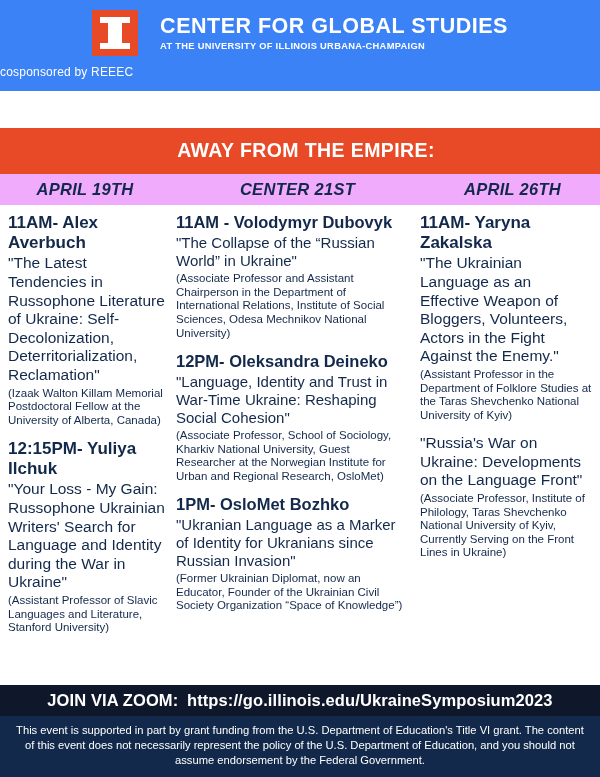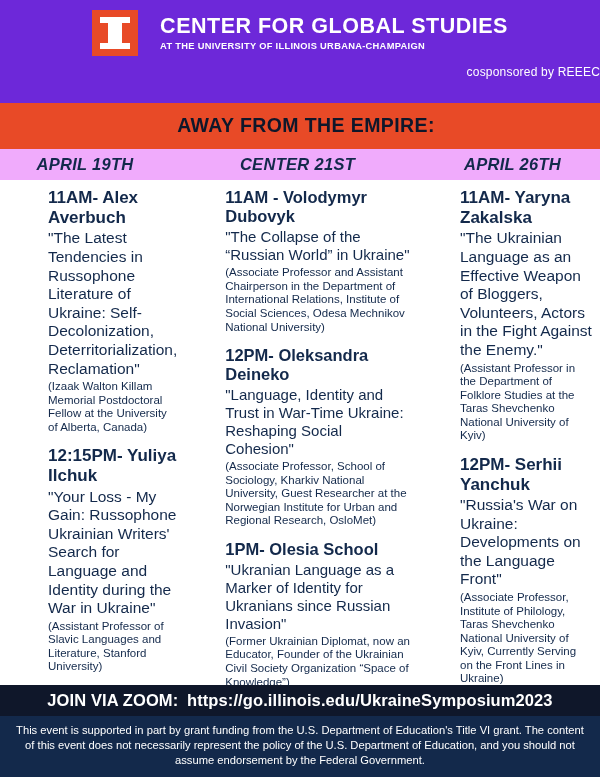--- a/index.html
+++ b/index.html
@@ -7,23 +7,23 @@
     width: 600px;
     height: 777px;
     font-family: "Liberation Sans", sans-serif;
     background: #ffffff;
     overflow: hidden;
   }
   .poster { width: 600px; height: 777px; display: flex; flex-direction: column; }
 
   
   .header {
-    background: #6d28d9;
-    color: #ffffff;
-    padding: 10px 0 24px 0;
+    background: #3b82f6;
+    color: #ffffff;
+    padding: 10px 0 12px 0;
   }
   .header-top {
     display: flex;
     align-items: center;
     justify-content: center;
     gap: 12px;
   }
   .logo-block {
     display: flex;
     align-items: center;
@@ -65,32 +65,33 @@
     letter-spacing: 0.5px;
     line-height: 1.05;
   }
   .org-sub {
     font-size: 9.3px;
     font-weight: bold;
     letter-spacing: 0.3px;
     margin-top: 3px;
   }
   .cosponsor {
-    text-align: right;
+    text-align: left;
     font-size: 12px;
     margin-top: 9px;
     letter-spacing: 0.2px;
   }
 
   
   .banner {
     background: #e84a27;
-    color: #0f172a;
+    color: #ffffff;
     text-align: center;
     padding: 10px 6px 12px 18px;
+    margin-top: 37px;
   }
   .banner-line1 {
     font-size: 19.5px;
     font-weight: bold;
     letter-spacing: 0.4px;
     line-height: 1.25;
   }
   .banner-line2 {
     font-size: 15.5px;
     font-weight: bold;
@@ -124,21 +125,21 @@
     flex: 1 1 auto;
     padding: 8px 8px 0 8px;
     gap: 8px;
     overflow: hidden;
   }
   .col { color: #13294b; }
   .col1 { flex: 0 0 160px; }
   .col2 { flex: 1 1 auto; }
   .col3 { flex: 0 0 172px; }
 
-  .talk { margin-bottom: 12px; margin-left: 40px; }
+  .talk { margin-bottom: 12px; }
   .talk-speaker {
     font-size: 17px;
     font-weight: bold;
     line-height: 1.15;
     margin-bottom: 2px;
   }
   .col2 .talk-speaker { font-size: 16.5px; }
   .talk-title {
     font-size: 15.5px;
     line-height: 1.2;
@@ -221,34 +222,33 @@
         <div class="talk-speaker">11AM - Volodymyr Dubovyk</div>
         <div class="talk-title">"The Collapse of the “Russian World” in Ukraine"</div>
         <div class="talk-affil">(Associate Professor and Assistant Chairperson in the Department of International Relations, Institute of Social Sciences, Odesa Mechnikov National University)</div>
       </div>
       <div class="talk">
         <div class="talk-speaker">12PM- Oleksandra Deineko</div>
         <div class="talk-title">"Language, Identity and Trust in War-Time Ukraine: Reshaping Social Cohesion"</div>
         <div class="talk-affil">(Associate Professor, School of Sociology, Kharkiv National University, Guest Researcher at the Norwegian Institute for Urban and Regional Research, OsloMet)</div>
       </div>
       <div class="talk">
-        <div class="talk-speaker">1PM- Olesia School</div>
+        <div class="talk-speaker">1PM- OsloMet Bozhko</div>
         <div class="talk-title">"Ukranian Language as a Marker of Identity for Ukranians since Russian Invasion"</div>
         <div class="talk-affil">(Former Ukrainian Diplomat, now an Educator, Founder of the Ukrainian Civil Society Organization “Space of Knowledge”)</div>
       </div>
     </div>
 
     <div class="col col3">
       <div class="talk">
         <div class="talk-speaker">11AM- Yaryna Zakalska</div>
         <div class="talk-title">"The Ukrainian Language as an Effective Weapon of Bloggers, Volunteers, Actors in the Fight Against the Enemy."</div>
         <div class="talk-affil">(Assistant Professor in the Department of Folklore Studies at the Taras Shevchenko National University of Kyiv)</div>
       </div>
       <div class="talk">
-        <div class="talk-speaker">12PM- Serhii Yanchuk</div>
         <div class="talk-title">"Russia's War on Ukraine: Developments on the Language Front"</div>
         <div class="talk-affil">(Associate Professor, Institute of Philology, Taras Shevchenko National University of Kyiv, Currently Serving on the Front Lines in Ukraine)</div>
       </div>
     </div>
 
   </div>
 
   <div class="zoombar">
     <span class="label">JOIN VIA ZOOM:</span>
     <span class="url">https://go.illinois.edu/UkraineSymposium2023</span>

